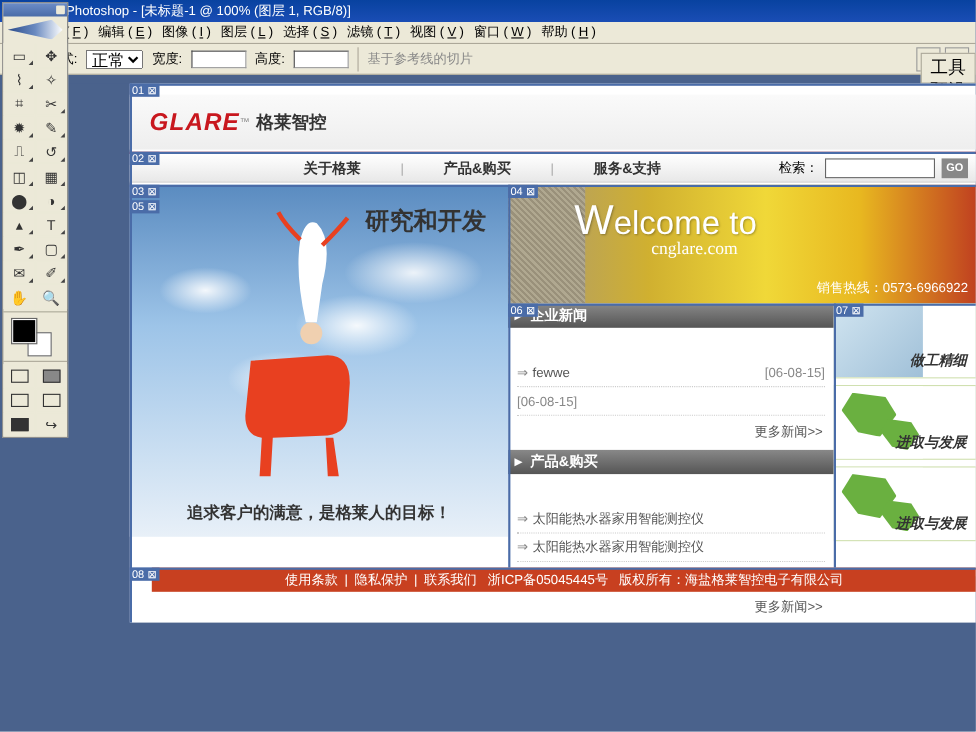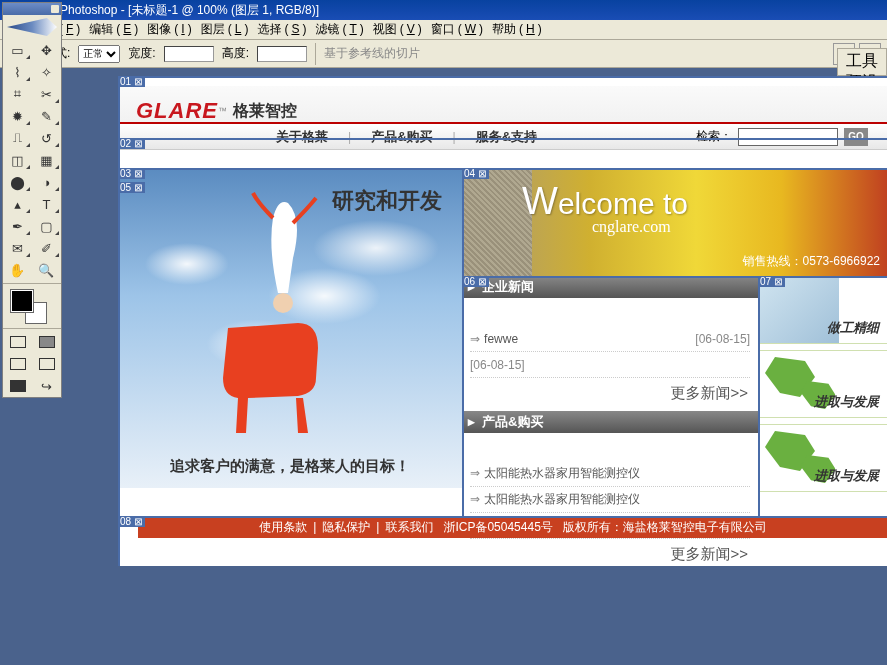--- a/index.html
+++ b/index.html
@@ -12,21 +12,21 @@
 
 .menubar { background: #ece9d8; height: 20px; display: flex; align-items: center; padding: 0 4px; border-bottom: 1px solid #aca899; }
 .menubar .menu-icon { width: 16px; height: 16px; background: linear-gradient(135deg,#5070a0,#203050); margin-right: 6px; }
 .menubar span { padding: 0 3px; cursor: default; font-size: 12px; }
 .menubar .underline { text-decoration: underline; }
 
 
 .optionsbar { background: #ece9d8; height: 28px; display: flex; align-items: center; padding: 0 6px; border-bottom: 1px solid #aca899; gap: 8px; }
 .optionsbar .tool-ind { width: 20px; height: 20px; border: 1px solid #999; background: #fff; }
 .optionsbar .sep { width: 1px; height: 22px; background: #aca899; }
-.optionsbar select { font-size: 10px; height: 18px; }
+.optionsbar select { font-size: 15px; height: 18px; }
 .optionsbar input[type=text] { width: 50px; height: 16px; font-size: 11px; border: 1px inset #999; }
 .optionsbar .right { margin-left: auto; display: flex; gap: 4px; }
 .optionsbar .right-btn { width: 22px; height: 22px; border: 1px solid #999; background: #ece9d8; }
 .rightpanel-stub { position: absolute; right: 0; top: 48px; width: 50px; height: 28px; background: #ece9d8; border: 1px solid #aca899; font-size: 16px; padding: 2px; text-align: center; margin-left: 48px; }
 
 
 .workspace { position: absolute; top: 76px; left: 0; right: 0; bottom: 0; background: #4a628c; }
 
 
 .toolbox { position: absolute; left: 2px; top: 2px; width: 60px; background: #ece9d8; border: 1px solid #808080; }
@@ -54,24 +54,24 @@
 .slice-label .x { color: #fff; }
 .slice-border-top { position: absolute; height: 2px; background: #4a6ca8; z-index: 40; }
 .slice-border-left { position: absolute; width: 2px; background: #4a6ca8; z-index: 40; }
 
 
 .site-header { position: absolute; left: 0; top: 10px; right: 0; height: 50px; background: linear-gradient(to bottom,#fafafa,#eee); display: flex; align-items: center; padding-left: 18px; }
 .brand { color: #c8171e; font-weight: bold; font-style: italic; font-size: 22px; letter-spacing: 1px; }
 .brand-cn { color: #333; font-size: 16px; font-weight: bold; margin-left: 6px; }
 .brand-tm { font-size: 9px; vertical-align: top; color: #888; }
 
-.site-nav { position: absolute; left: 0; top: 46px; right: 0; height: 28px; background: linear-gradient(to bottom,#fff,#e8e8e8); display: flex; align-items: center; padding-left: 150px; gap: 0; border-top: 2px solid #b00; border-bottom: 1px solid #ccc; }
+.site-nav { position: absolute; left: 0; top: 62px; right: 0; height: 28px; background: linear-gradient(to bottom,#fff,#e8e8e8); display: flex; align-items: center; padding-left: 150px; gap: 16px; border-top: 2px solid #b00; border-bottom: 1px solid #ccc; }
 .site-nav .nav-item { font-size: 13px; font-weight: bold; color: #333; padding: 0 8px; }
 .site-nav .nav-sep { color: #aaa; padding: 0 12px; }
-.site-nav .search-area { margin-left: auto; display: flex; align-items: center; gap: 6px; padding-right: 20px; }
+.site-nav .search-area { margin-left: auto; display: flex; align-items: center; gap: 6px; padding-right: 8px; }
 .site-nav .search-area input { width: 100px; height: 18px; border: 1px solid #666; font-size: 11px; }
 .site-nav .go-btn { width: 24px; height: 18px; background: #888; color: #fff; font-size: 10px; font-weight: bold; text-align: center; line-height: 18px; }
 
 .hero-left { position: absolute; left: 0; top: 92px; width: 344px; height: 320px; background: linear-gradient(to bottom, #5a8bc0 0%, #9dc4e8 40%, #e8f0f8 100%); overflow: hidden; }
 .hero-left .clouds { position: absolute; inset: 0; background:
   radial-gradient(ellipse 60px 30px at 20% 30%, rgba(255,255,255,0.9), transparent 70%),
   radial-gradient(ellipse 80px 40px at 60% 40%, rgba(255,255,255,0.9), transparent 70%),
   radial-gradient(ellipse 70px 35px at 40% 55%, rgba(255,255,255,0.8), transparent 70%),
   radial-gradient(ellipse 90px 40px at 75% 25%, rgba(255,255,255,0.85), transparent 70%);
 }
@@ -89,21 +89,21 @@
 .hero-right .domain { position: absolute; left: 130px; top: 50px; font-size: 16px; color: #fff; font-family: Georgia, serif; }
 .hero-right .hotline { position: absolute; right: 8px; bottom: 6px; font-size: 12px; color: #fff; }
 
 .news-panel { position: absolute; left: 344px; top: 200px; width: 296px; height: 212px; background: #fff; }
 .panel-hdr { background: linear-gradient(to bottom,#888,#555); color: #fff; font-size: 13px; font-weight: bold; height: 22px; line-height: 22px; padding-left: 20px; position: relative; }
 .panel-hdr::before { content: "▸"; position: absolute; left: 6px; color: #fff; }
 .news-list { padding: 4px 8px 2px 8px; margin-top: 24px; }
 .news-row { display: flex; justify-content: space-between; align-items: center; height: 26px; border-bottom: 1px dotted #ccc; font-size: 12px; color: #555; }
 .news-row .bullet { color: #888; margin-right: 4px; }
 .news-row .date { color: #888; }
-.more-link { text-align: right; font-size: 15px; color: #555; padding: 4px 10px 8px 0; }
+.more-link { text-align: right; font-size: 12px; color: #555; padding: 4px 10px 8px 0; }
 
 .side-panel { position: absolute; left: 640px; top: 200px; right: 0; height: 248px; background: #fff; font-style: italic; }
 .side-card { height: 68px; margin-bottom: 6px; position: relative; border: 1px solid #d0e0b0; overflow: hidden; }
 .side-card .img { position: absolute; left: 0; top: 0; width: 80px; height: 100%; }
 .side-card .lbl { position: absolute; right: 8px; bottom: 6px; font-size: 13px; font-weight: bold; color: #333; }
 .card1 .img { background: linear-gradient(135deg,#d0e4f0,#a0c0d8); }
 .card23 .img { background: #fff; }
 .card23 .continent { position: absolute; width: 50px; height: 40px; background: #6ab040; clip-path: polygon(20% 0, 80% 10%, 100% 50%, 70% 100%, 30% 90%, 0 40%); }
 
 .footer { position: absolute; left: 0; bottom: 0; right: 0; height: 22px; background: #c84020; color: #fff; font-size: 12px; display: flex; align-items: center; justify-content: center; gap: 4px; margin-left: 20px; }

